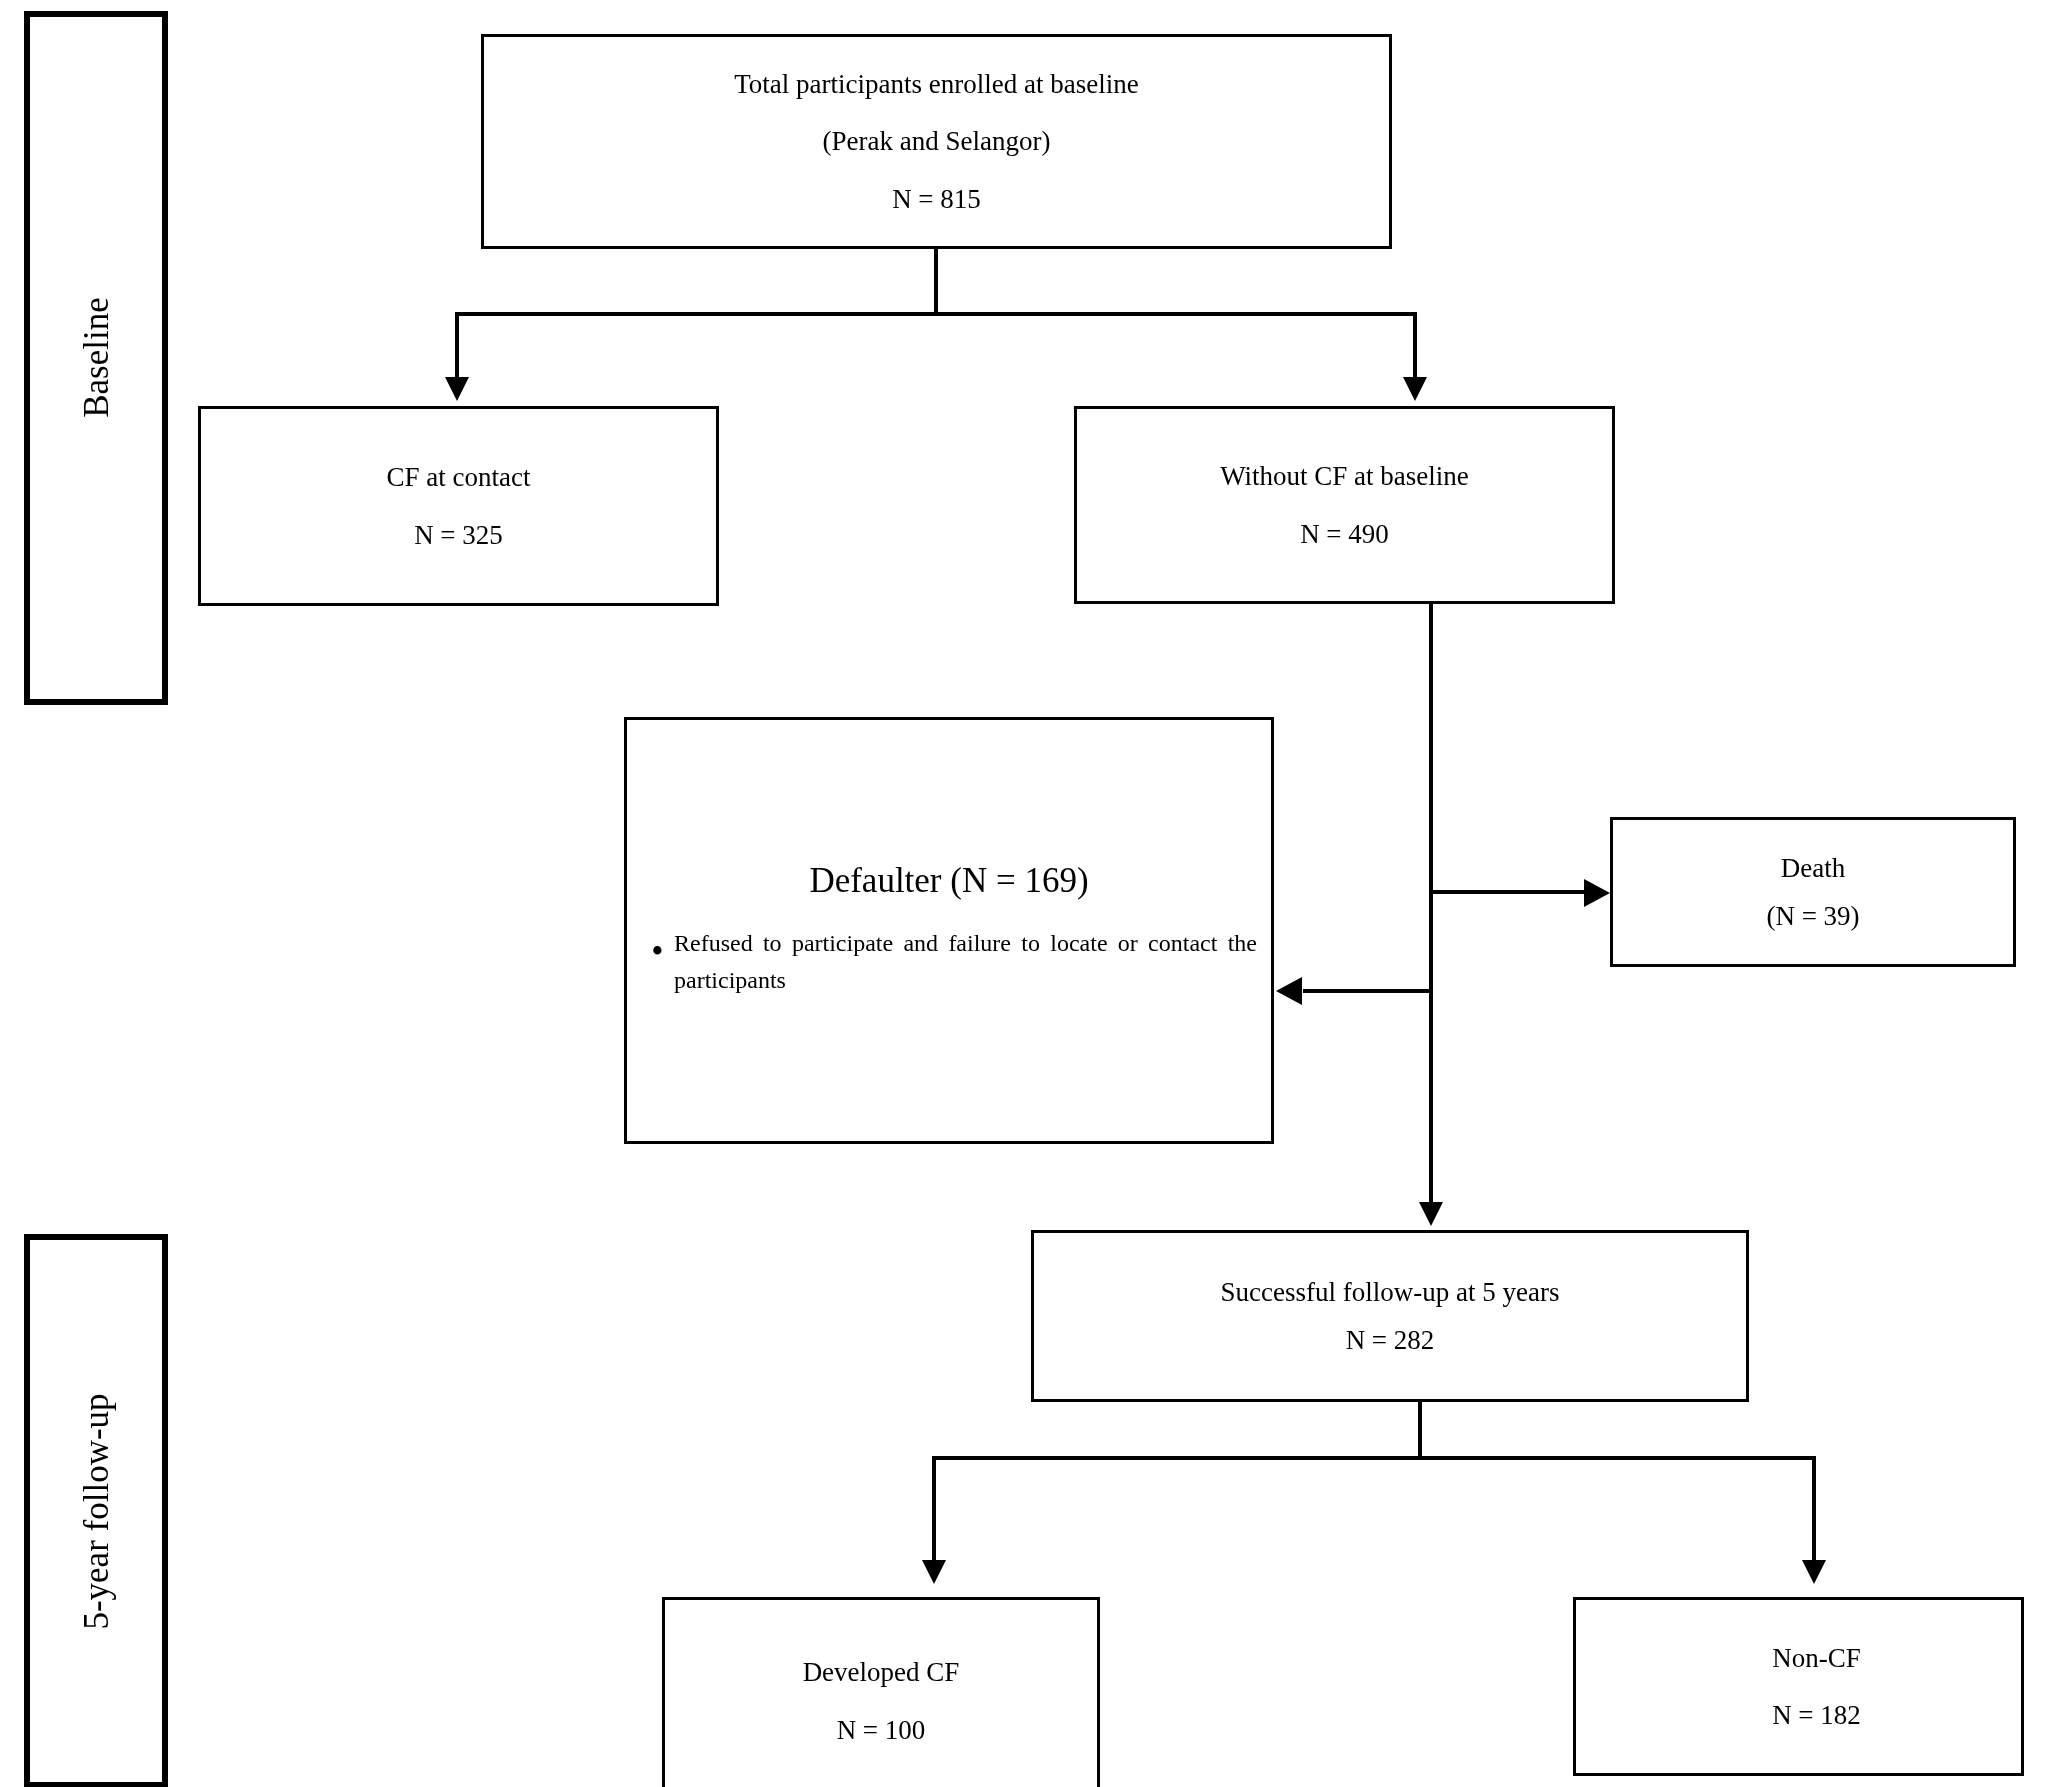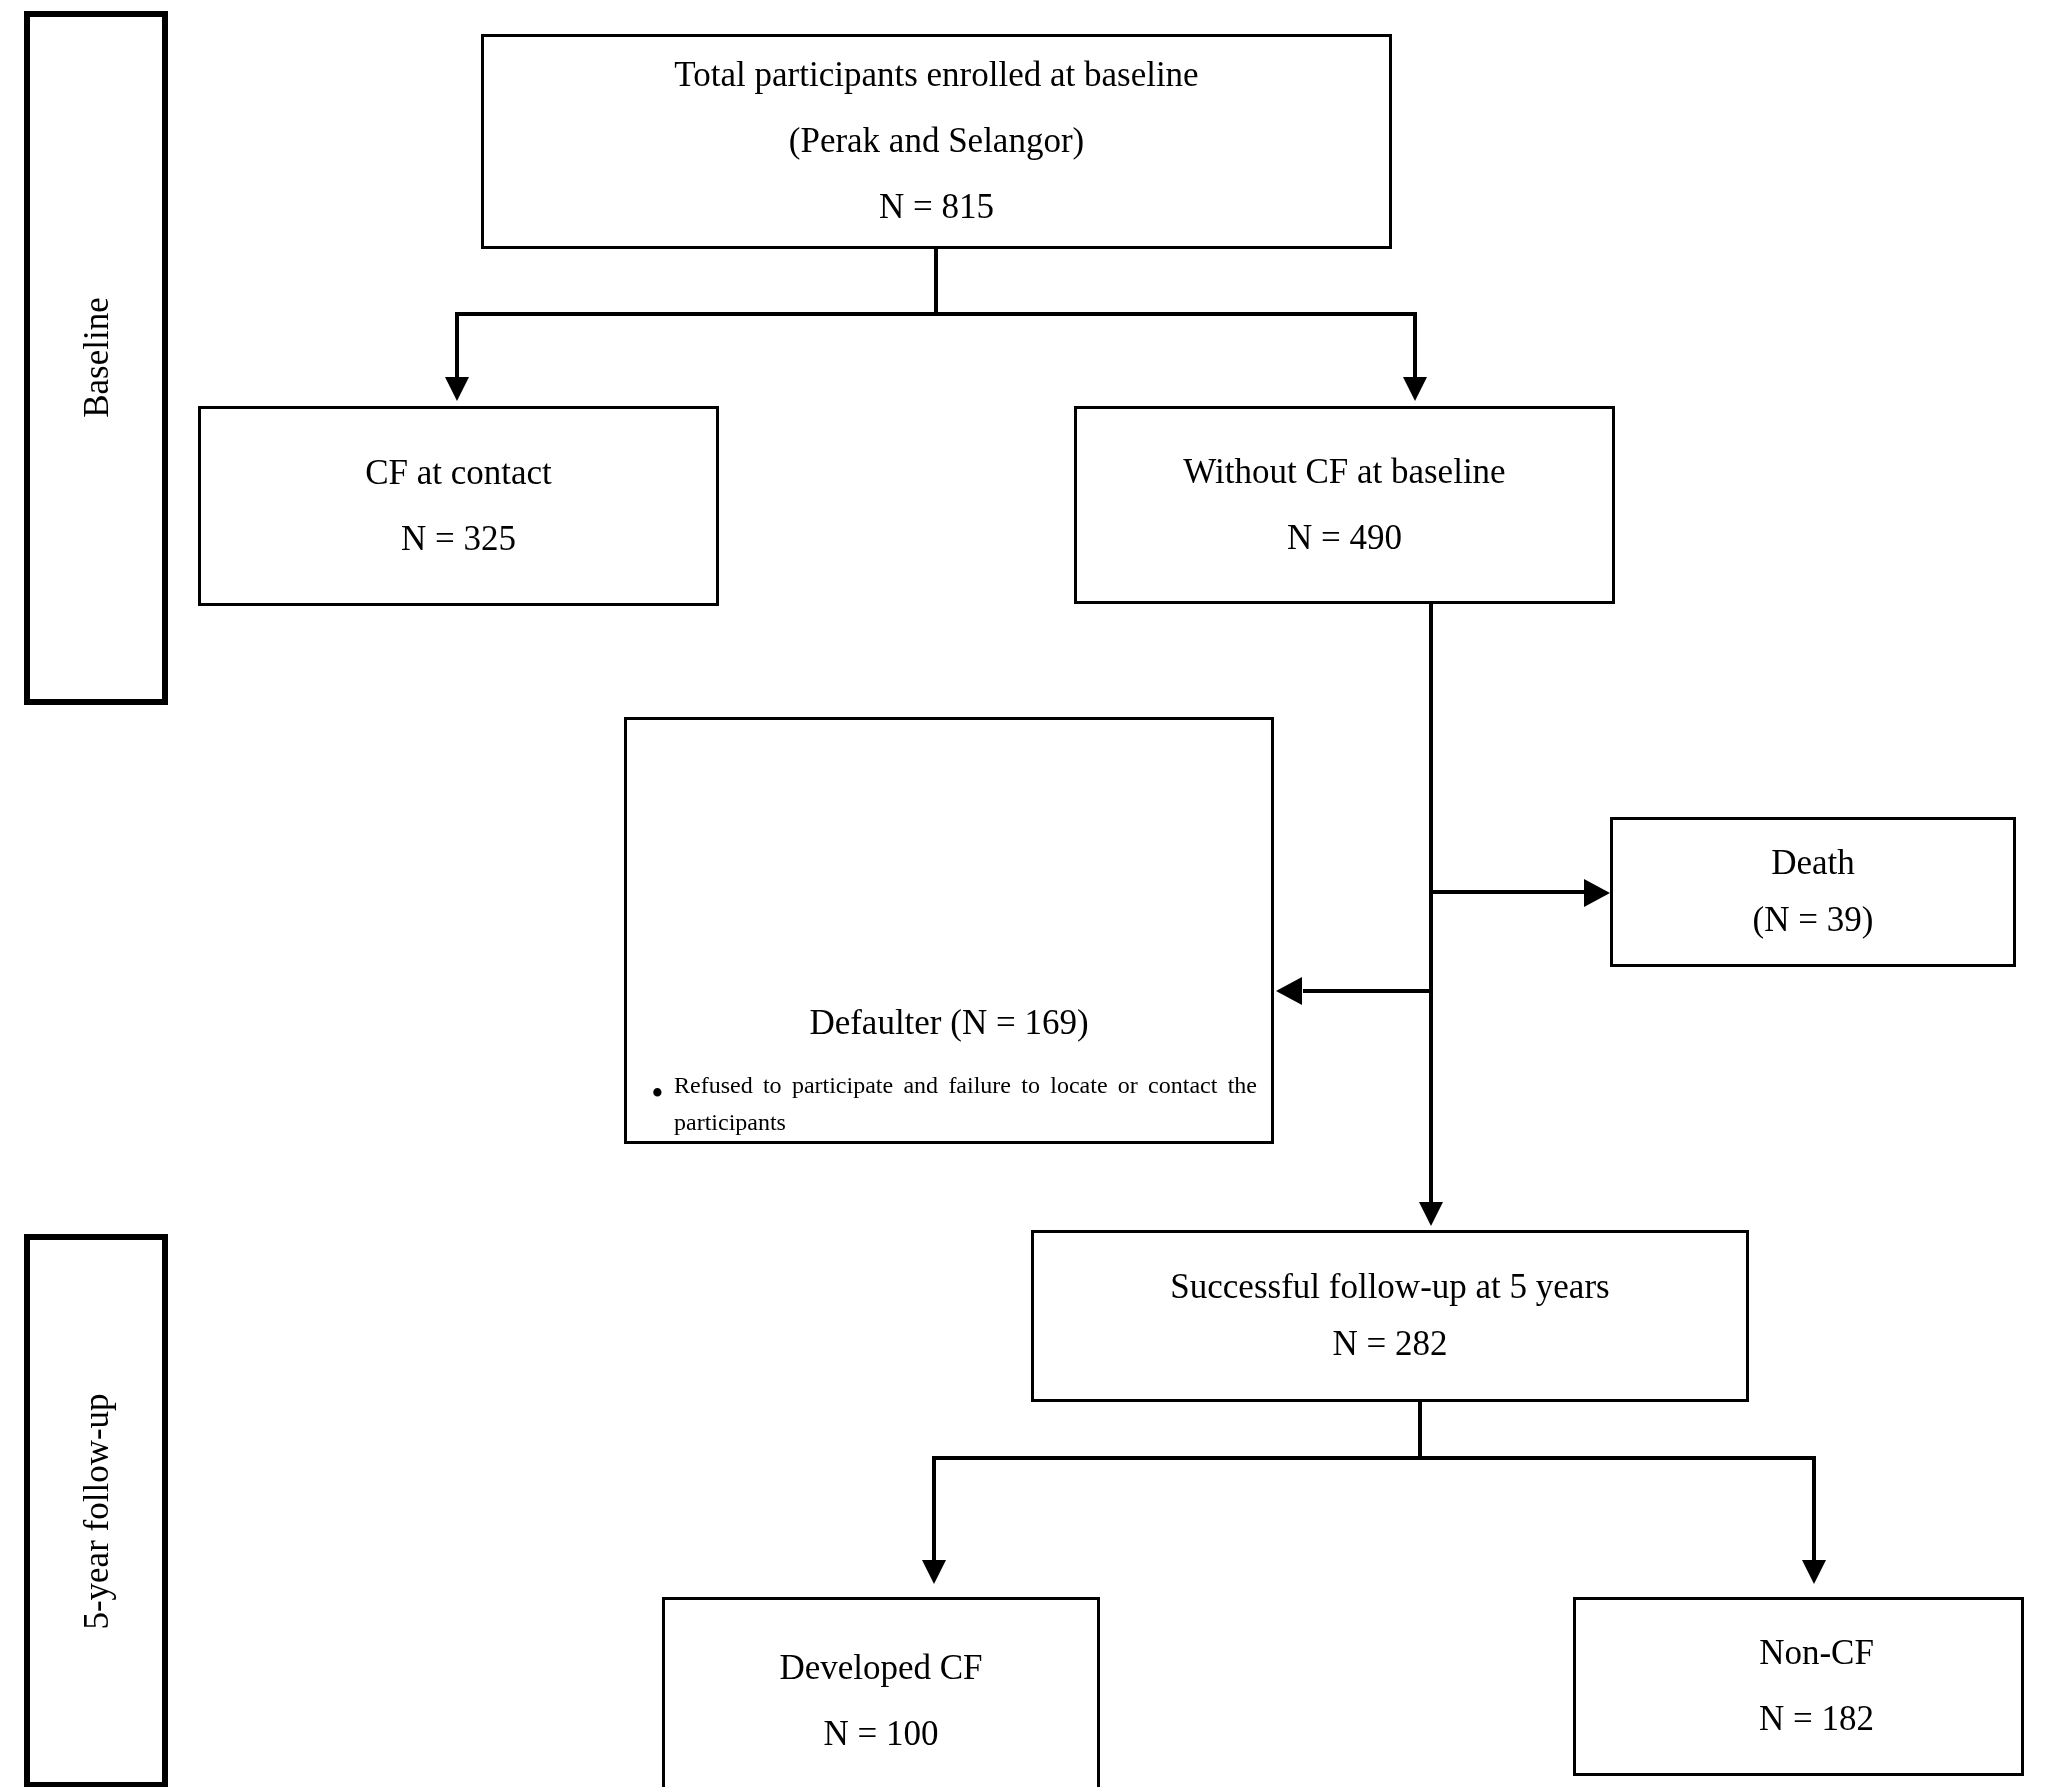--- a/index.html
+++ b/index.html
@@ -15,21 +15,21 @@
   .box{
     position:absolute;
     box-sizing:border-box;
     border:3.7px solid #000000;
     background:#ffffff;
     display:flex;
     flex-direction:column;
     align-items:center;
     justify-content:center;
   }
-  .line{font-size:35px;line-height:1.05;white-space:nowrap;}
+  .line{font-size:27px;line-height:1.05;white-space:nowrap;}
   .gap{height:29px;}
   .gap-sm{height:20px;}
 
   
   .sidebox{
     position:absolute;
     box-sizing:border-box;
     border:6.4px solid #000000;
     background:#ffffff;
     display:flex;
@@ -68,21 +68,21 @@
     border-bottom:14px solid transparent;
     border-right:26px solid #000000;
   }
 
   
   .def-inner{
     width:100%;
     height:100%;
     display:flex;
     flex-direction:column;
-    justify-content:flex-end;
+    justify-content:center;
     padding:0 14px;
     box-sizing:border-box;
   }
   .def-title{font-size:35px;text-align:center;line-height:1.1;margin-bottom:24.6px;}
   .def-bullet-row{display:flex;align-items:flex-start;}
   .def-dot{
     font-size:35px;
     line-height:1.55;
     width:33px;
     flex:0 0 33px;

